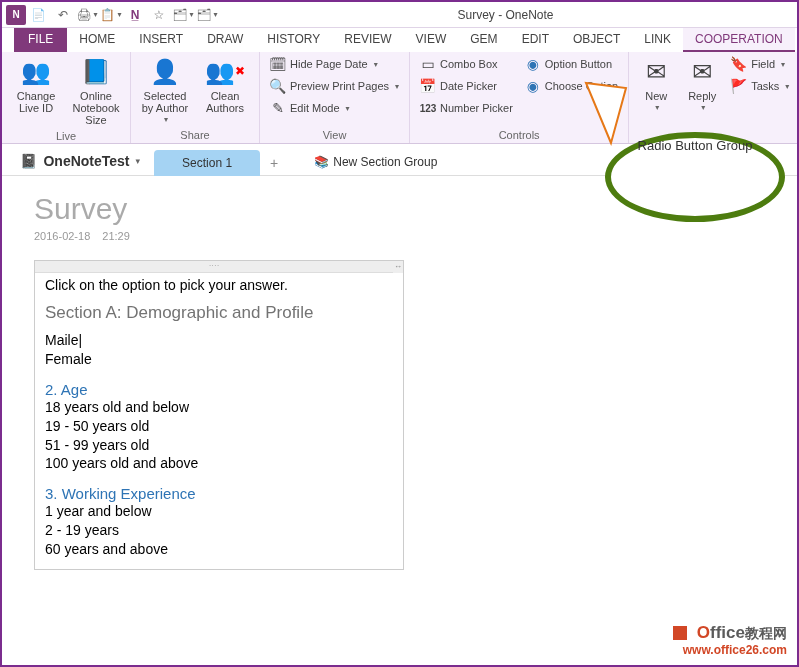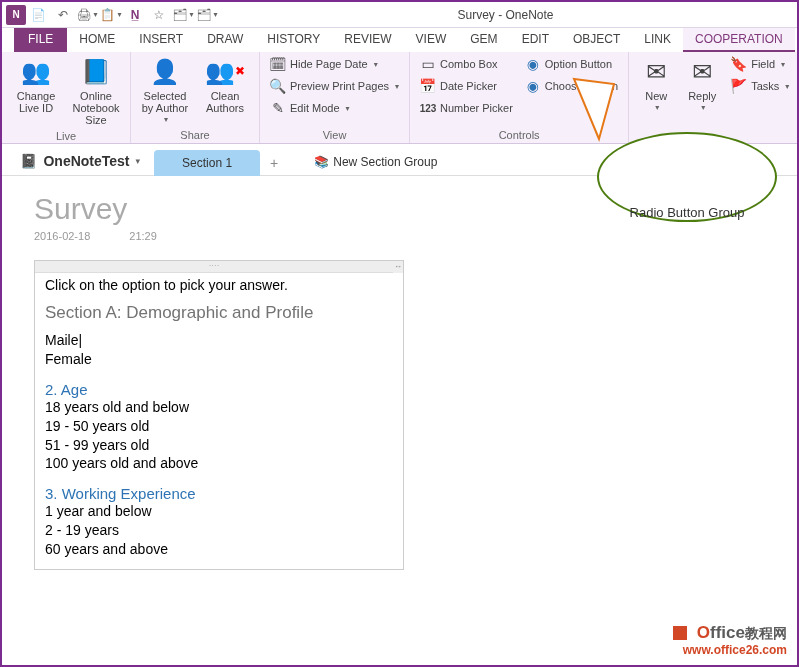--- a/index.html
+++ b/index.html
@@ -37,35 +37,35 @@
 .sectab { padding: 6px 28px; font-size: 12px; border-radius: 4px 4px 0 0; margin-left: 4px; cursor: pointer; position: relative; top: 1px; }
 .sectab.sec1 { background: #a5d3f3; color: #333; }
 .sectab.sec2 { background: #8dd9a3; color: #333; }
 .plustab { padding: 4px 10px; color: #888; font-size: 14px; cursor: pointer; }
 .secgroup { margin-left: 18px; font-size: 12px; color: #333; display: flex; align-items: center; gap: 4px; cursor: pointer; padding: 6px 8px; }
 .secgroup .icon { display: inline-block; }
 
 
 .page { padding: 16px 0 0 32px; background: #fff; height: calc(667px - 26px - 24px - 92px - 32px - 4px); overflow: hidden; }
 .pagetitle { font-family: "Calibri Light", "Segoe UI Light", sans-serif; font-size: 30px; color: #aaa; font-weight: 300; }
-.pagedate { color: #999; font-size: 11px; margin-top: 4px; display: flex; gap: 39px; }
+.pagedate { color: #999; font-size: 11px; margin-top: 4px; display: flex; gap: 12px; }
 .notebox { margin-top: 18px; width: 370px; border: 1px solid #ccc; padding: 6px 10px 10px 10px; position: relative; }
 .notebox .handle { position: absolute; top: 0; left: 0; right: 10px; height: 12px; background: #eee; border-bottom: 1px solid #ddd; text-align: center; color: #aaa; font-size: 8px; line-height: 10px; }
 .notebox .handle::after { content: "····"; }
 .notebox .resize { position: absolute; top: 0; right: 0; width: 10px; height: 12px; background: #eee; color: #888; font-size: 8px; text-align: center; }
 .notebox .content { padding-top: 10px; font-size: 14px; color: #000; font-family: Calibri, Arial, sans-serif; }
 .notebox .content .intro { margin-bottom: 10px; }
 .notebox .content .sechead { color: #737373; font-size: 17px; margin: 6px 0 8px 0; }
 .notebox .content .qhead { color: #2e74b5; font-size: 15px; margin-top: 12px; }
 .notebox .content .opt { font-size: 14px; line-height: 1.35; }
 .cursor::after { content: "|"; color: #000; animation: blink 1s infinite; }
 @keyframes blink { 50% { opacity: 0; } }
 
 
-.callout { position: absolute; top: 130px; right: 20px; width: 180px; height: 90px; border: 2px solid #4d7c0f; border-radius: 50%; background: #fff; display: flex; align-items: flex-end; justify-content: center; color: #333; font-size: 13px; z-index: 5; }
+.callout { position: absolute; top: 130px; right: 12px; width: 180px; height: 90px; border: 6px solid #4d7c0f; border-radius: 50%; background: #fff; display: flex; align-items: flex-start; justify-content: center; color: #333; font-size: 13px; z-index: 5; }
 .callout svg { position: absolute; top: -60px; left: -30px; overflow: visible; }
 
 
 .watermark { position: absolute; right: 10px; bottom: 8px; text-align: right; z-index: 10; }
 .watermark .logo2 { display: inline-flex; align-items: center; gap: 10px; }
 .watermark .sq { width: 14px; height: 14px; background: #d24726; display: inline-block; position: relative; }
 .watermark .name { font-size: 17px; font-weight: bold; }
 .watermark .name .o { color: #d24726; }
 .watermark .name .rest { color: #5b5b5b; }
 .watermark .cn { color: #5b5b5b; font-size: 14px; }

